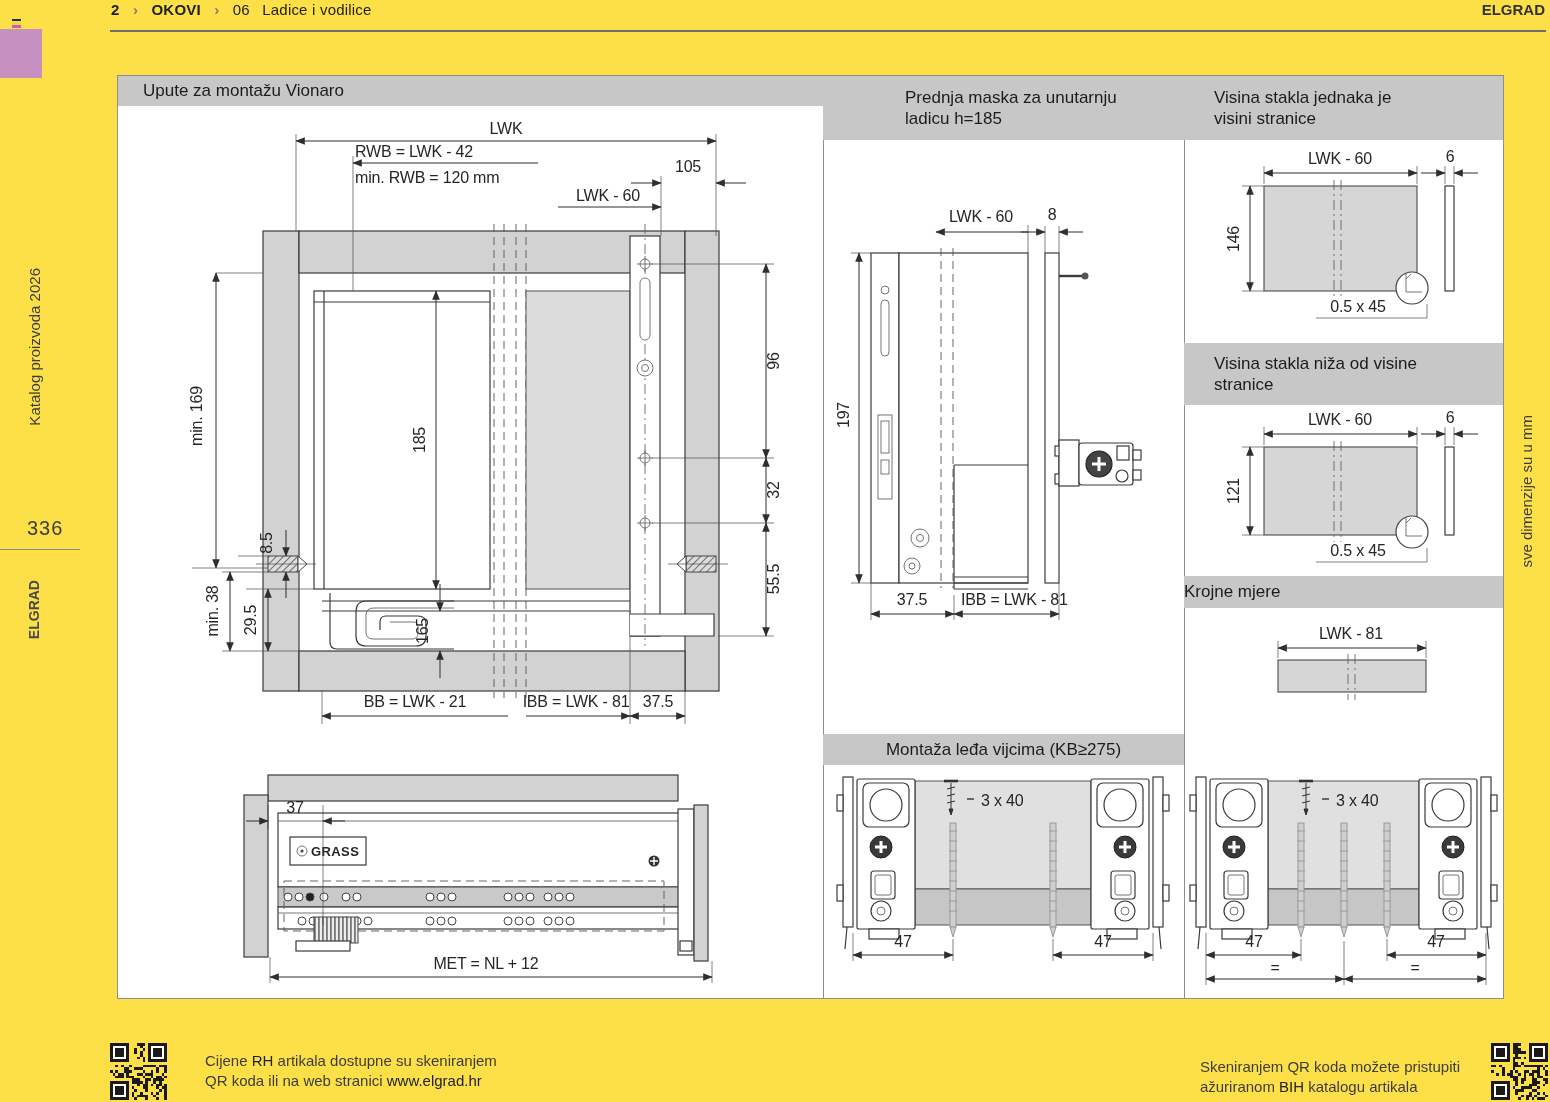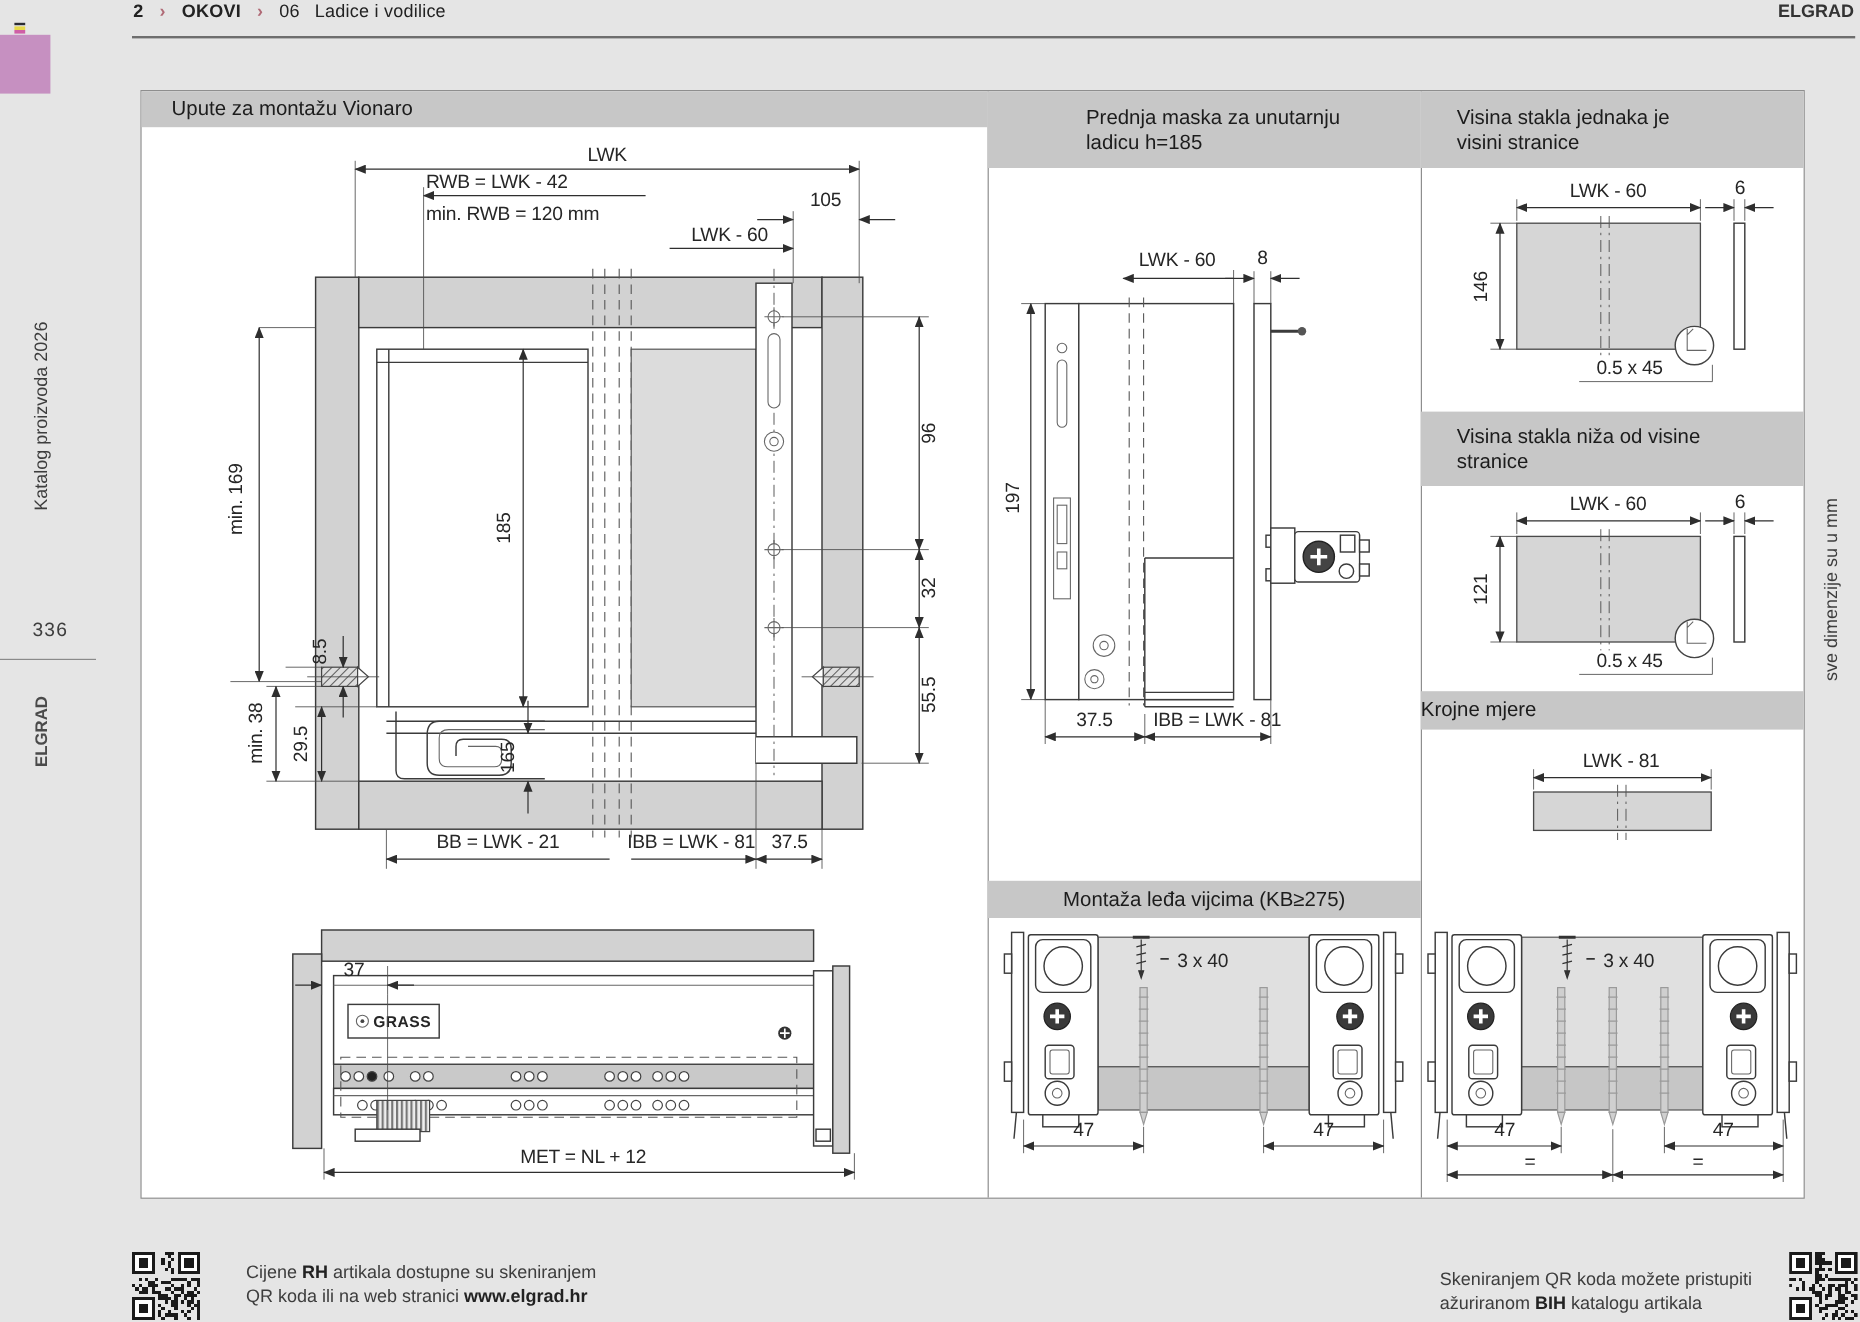--- a/index.html
+++ b/index.html
@@ -1,49 +1,49 @@
 <!DOCTYPE html>
 <html><head>
 <meta charset="utf-8">
 <style>
   html,body{margin:0;padding:0;background:#fff}
-  .page{position:relative;width:1550px;height:1102px;background:#e5e5e5;overflow:hidden;
+  .page{position:relative;width:1550px;height:1102px;background:#fde047;overflow:hidden;
         font-family:"Liberation Sans",sans-serif;color:#222}
   .abs{position:absolute}
 
   
   .crumb{position:absolute;top:1px;left:111px;font-size:15px;letter-spacing:.2px;white-space:nowrap}
   .crumb .b{font-weight:bold}
   .crumb .sep{color:#b06a76;margin:0 9px;font-weight:bold}
   .crumb .code{margin-right:8px}
   .brand-top{position:absolute;top:1px;right:5px;font-size:15px;font-weight:bold;color:#333}
   .hrule{position:absolute;top:30px;left:110px;width:1436px;height:2px;background:#6e6e6e}
 
   
   .pinkblock{position:absolute;left:0;top:29px;width:42px;height:49px;background:#c690c1}
   .regmarks{position:absolute;left:12px;top:19px;width:9px}
   .regmarks div{height:2.4px;margin-bottom:.8px}
   .vtext{writing-mode:vertical-rl;transform:rotate(180deg);white-space:nowrap}
   .side-catalog{position:absolute;left:26px;top:268px;font-size:15px;color:#3d3d3d}
-  .side-pageno{position:absolute;left:27px;top:517px;font-size:16px;color:#3d3d3d;letter-spacing:1px}
+  .side-pageno{position:absolute;left:27px;top:517px;font-size:20px;color:#3d3d3d;letter-spacing:1px}
   .side-line{position:absolute;left:0;top:549px;width:80px;height:1px;background:#8a8a8a}
   .side-brand{position:absolute;left:26px;top:580px;font-size:14px;font-weight:600;color:#4a4a4a}
   .units-note{position:absolute;left:1518px;top:415px;font-size:15px;color:#3d3d3d}
 
   
   .board{position:absolute;left:117px;top:75px;width:1385px;height:922px;border:1px solid #8e8e8e;background:#fff}
   .vdiv{position:absolute;top:0;bottom:0;width:1px;background:#8e8e8e}
   .bar{position:absolute;background:#c7c7c7;color:#1c1c1c;font-size:17px;display:flex;align-items:center;box-sizing:border-box}
   .bar.two{flex-direction:column;align-items:flex-start;justify-content:center;line-height:21px}
   .bar.center{justify-content:center}
 
   
   .qr{position:absolute;width:57px;height:57px}
   .foot-text{position:absolute;font-size:15px;line-height:19.5px;color:#3d3d3d;white-space:nowrap}
-  .foot-text .b{font-weight:bold;color:#222}
+  .foot-text .b{font-weight:normal;color:#222}
   .foot-right{text-align:left}
 
   
   svg{display:block}
   svg text{font-family:"Liberation Sans",sans-serif;font-size:16px;fill:#262626;letter-spacing:-.2px}
   .dl{stroke:#2e2e2e;stroke-width:1;fill:none}
   .xl{stroke:#4a4a4a;stroke-width:.7;fill:none}
   .ol{stroke:#3b3b3b;stroke-width:1.2;fill:none}
   .olt{stroke:#666;stroke-width:.9;fill:none}
   .pf{fill:#fff;stroke:#3b3b3b;stroke-width:1.2}

